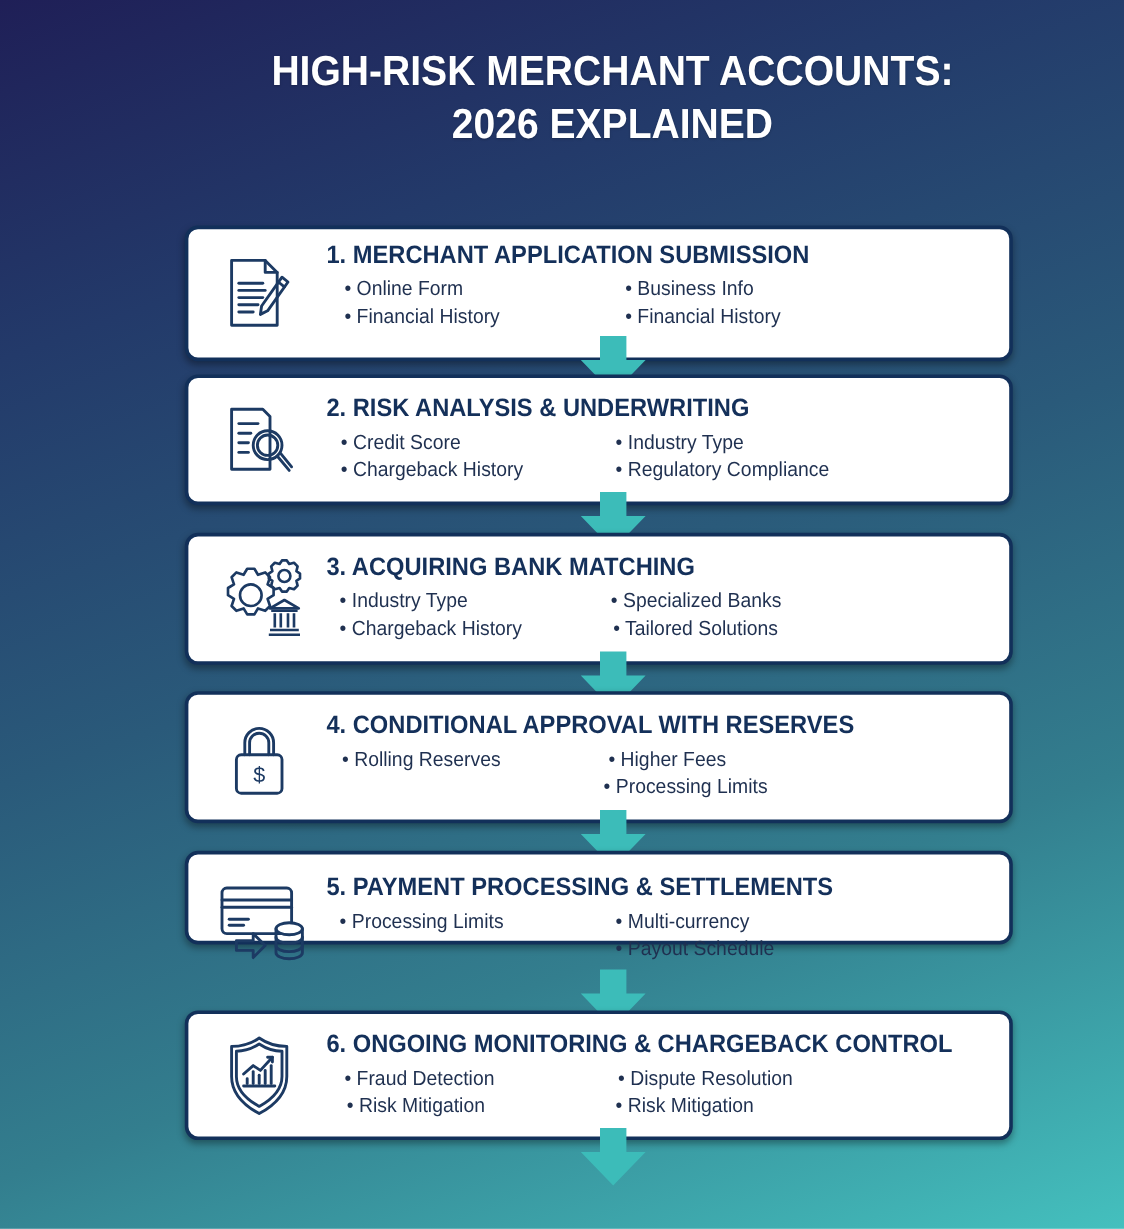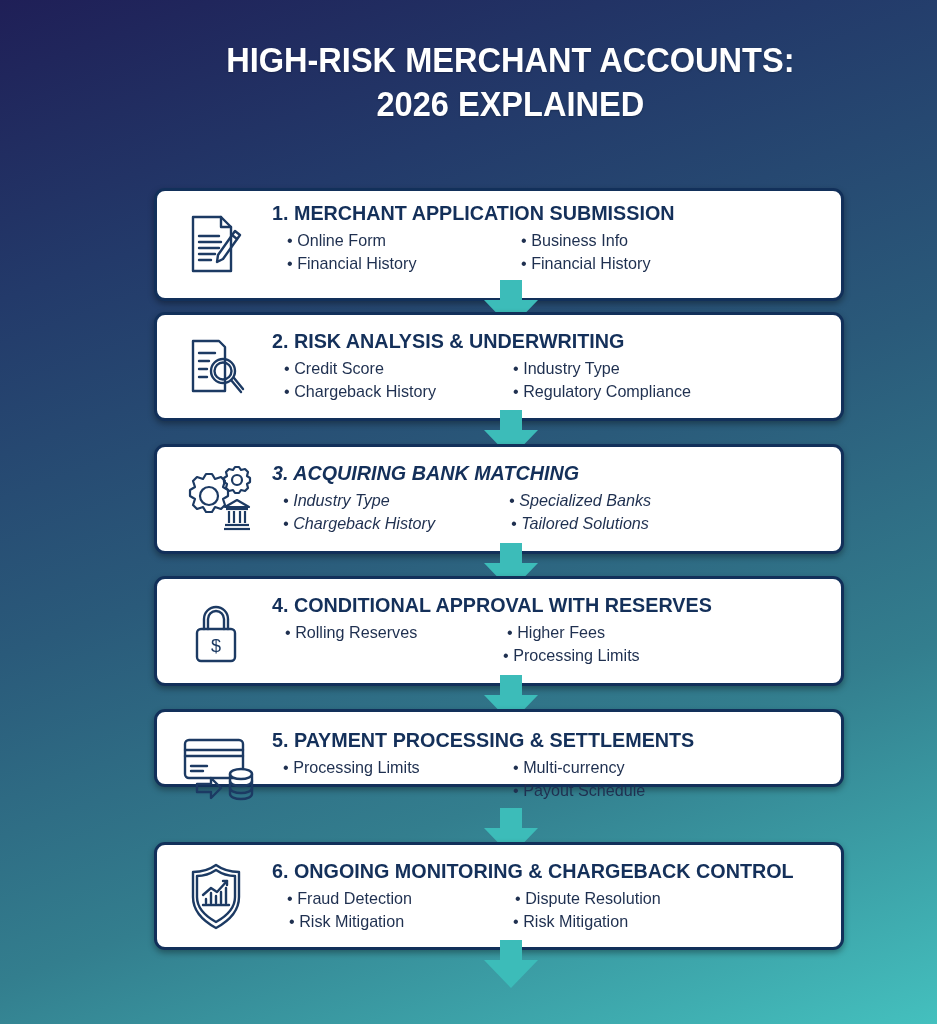--- a/index.html
+++ b/index.html
@@ -96,21 +96,21 @@
   <div class="bullet" style="left:356px;top:44px;">• Industry Type</div>
   <div class="bullet" style="left:356px;top:67px;">• Regulatory Compliance</div>
 </div>
 
 <div class="arrow" style="top:410px;">
   <svg viewBox="0 0 54 50">
       <path d="M16 0 H38 V20 H54 L27 48 L0 20 H16 Z" fill="#3cbcb9"></path>
     </svg>
 </div>
 
-<div class="card" style="top:444px;height:110px;font-style:italic;">
+<div class="card" style="top:444px;height:110px;">
   <div class="icon" style="top:18px;left:20px;width:80px;height:72px;">
     <svg viewBox="0 0 80 72" fill="none" stroke="#1c3a63" stroke-width="2.2" stroke-linejoin="round">
       <path d="M26 14 l3 -5 h6 l3 5 l6 -2 l4 4 l-2 6 l5 3 v6 l-5 3 l2 6 l-4 4 l-6 -2 l-3 5 h-6 l-3 -5 l-6 2 l-4 -4 l2 -6 l-5 -3 v-6 l5 -3 l-2 -6 l4 -4 z"></path>
       <circle cx="32" cy="31" r="9"></circle>
       <path d="M56 5 l2 -3 h4 l2 3 l4 -1 l3 3 l-1 4 l3 2 v4 l-3 2 l1 4 l-3 3 l-4 -1 l-2 3 h-4 l-2 -3 l-4 1 l-3 -3 l1 -4 l-3 -2 v-4 l3 -2 l-1 -4 l3 -3 z"></path>
       <circle cx="60" cy="15" r="5"></circle>
       <path d="M48 42 L60 35 L72 42 Z"></path>
       <line x1="49" y1="44" x2="71" y2="44"></line>
       <line x1="52" y1="46" x2="52" y2="58"></line>
       <line x1="57" y1="46" x2="57" y2="58"></line>

